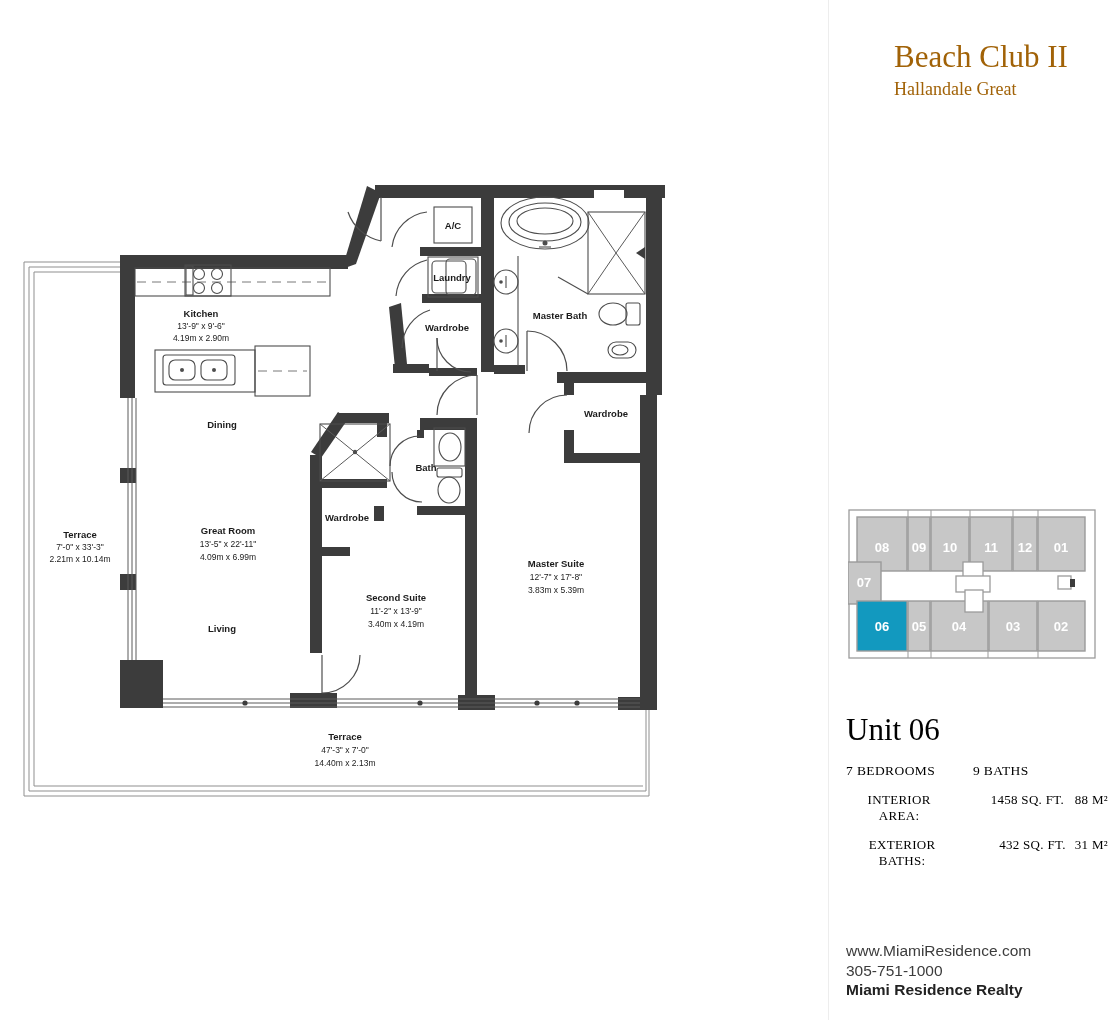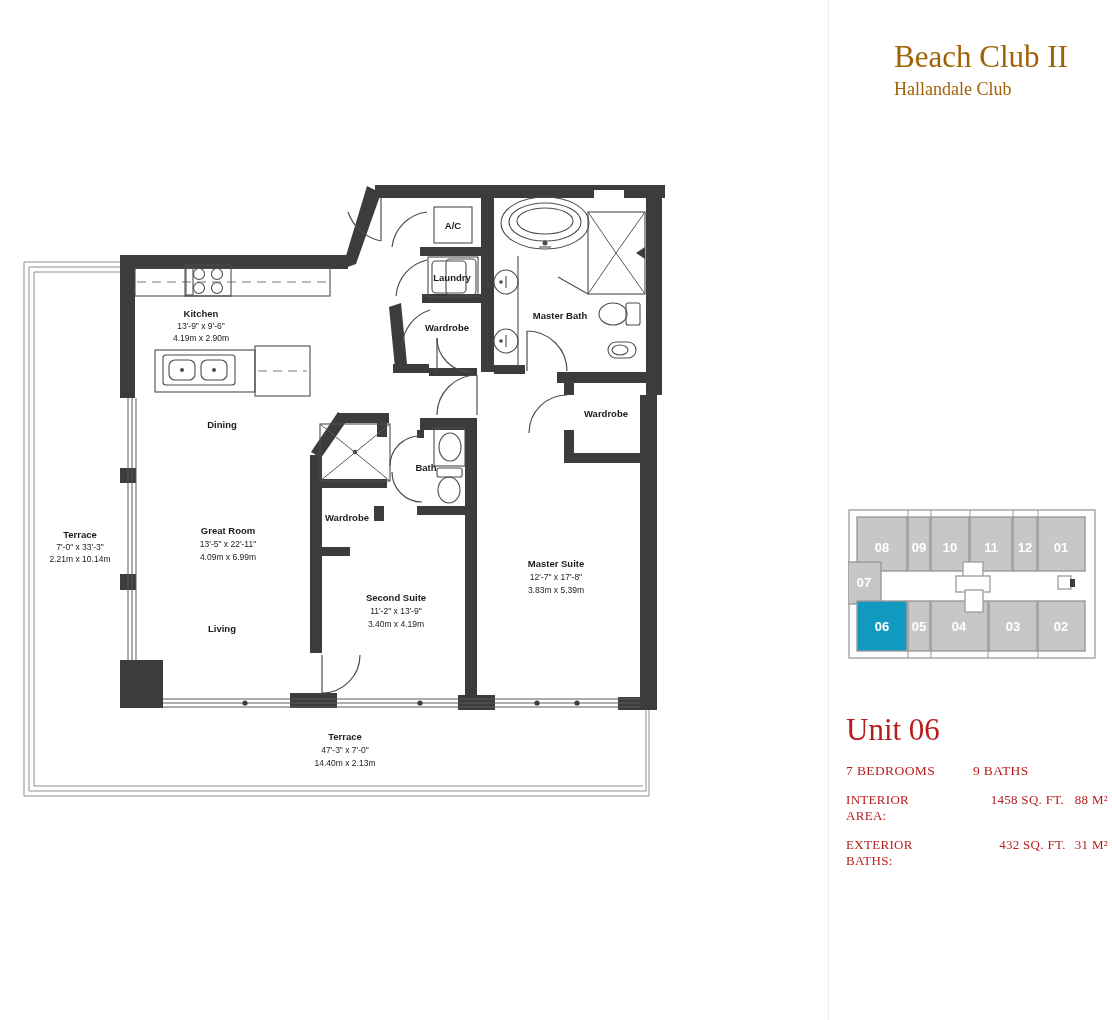--- a/index.html
+++ b/index.html
@@ -8,26 +8,26 @@
   .serif{font-family:"Liberation Serif",serif;}
   #page-edge{position:absolute;left:828px;top:0;width:1px;height:1020px;background:#ededed;}
 
   
   #brand{position:absolute;left:846px;top:40px;color:#a16207;margin-left:48px;}
   #brand .t1{font-size:31px;line-height:34px;}
   #brand .t2{font-size:18px;line-height:22px;margin-top:4px;}
 
   #keyplan{position:absolute;left:848px;top:504px;}
 
-  #unitblock{position:absolute;left:846px;top:712px;width:262px;color:#b91c1c;}
+  #unitblock{position:absolute;left:846px;top:712px;width:262px;color:#000000;}
   #unitblock .uname{font-size:31px;line-height:36px;}
   #unitblock .bb{margin-top:15px;font-size:13.5px;letter-spacing:.4px;}
   #unitblock .bb .b2{margin-left:34px;}
   .arearow{display:flex;margin-top:13px;font-size:13px;letter-spacing:.3px;}
-  .arearow .al{flex:1 1 auto;text-align:left;}
+  .arearow .al{flex:1 1 auto;text-align:center;}
   .arearow .sq{width:112px;text-align:right;}
   .arearow .m2{width:44px;text-align:right;}
 
   #contact{position:absolute;left:846px;top:941px;font-size:15.5px;line-height:19.5px;color:#3c3c3c;}
   #contact .co{font-weight:bold;color:#222;}
 
   
   .wall{fill:#3c3c3c;stroke:none;}
   .thin{fill:none;stroke:#4d4d4d;stroke-width:1.1;}
   .thin2{fill:none;stroke:#5a5a5a;stroke-width:1;}
@@ -220,21 +220,21 @@
       <text class="rn" x="453" y="229">A/C</text>
       <text class="rn" x="452" y="281">Laundry</text>
       <text class="rn" x="447" y="331">Wardrobe</text>
       <text class="rn" x="347" y="521">Wardrobe</text>
       <text class="rn" x="606" y="417">Wardrobe</text>
     </g>
   </svg>
 
   <div id="brand" class="serif">
     <div class="t1">Beach Club II</div>
-    <div class="t2">Hallandale Club</div>
+    <div class="t2">Hallandale Great</div>
   </div>
 
   <svg id="keyplan" width="250" height="160" viewBox="0 0 250 160">
     <rect x="1" y="6" width="246" height="148" fill="none" stroke="#9b9b9b" stroke-width="1.3"></rect>
     <line x1="60" y1="6" x2="60" y2="13" stroke="#9b9b9b"></line>
     <line x1="83" y1="6" x2="83" y2="13" stroke="#9b9b9b"></line>
     <line x1="122" y1="6" x2="122" y2="13" stroke="#9b9b9b"></line>
     <line x1="165" y1="6" x2="165" y2="13" stroke="#9b9b9b"></line>
     <line x1="190" y1="6" x2="190" y2="13" stroke="#9b9b9b"></line>
     <line x1="60" y1="145" x2="60" y2="154" stroke="#9b9b9b"></line>
@@ -292,13 +292,18 @@
       <span class="sq">1458 SQ. FT.</span>
       <span class="m2">88 M²</span>
     </div>
     <div class="arearow">
       <span class="al">EXTERIOR BATHS:</span>
       <span class="sq">432 SQ. FT.</span>
       <span class="m2">31 M²</span>
     </div>
   </div>
 
+  <div id="contact">
+    <div>www.MiamiResidence.com</div>
+    <div>305-751-1000</div>
+    <div class="co">Miami Residence Realty</div>
+  </div>
 </div>
 
 </body></html>

